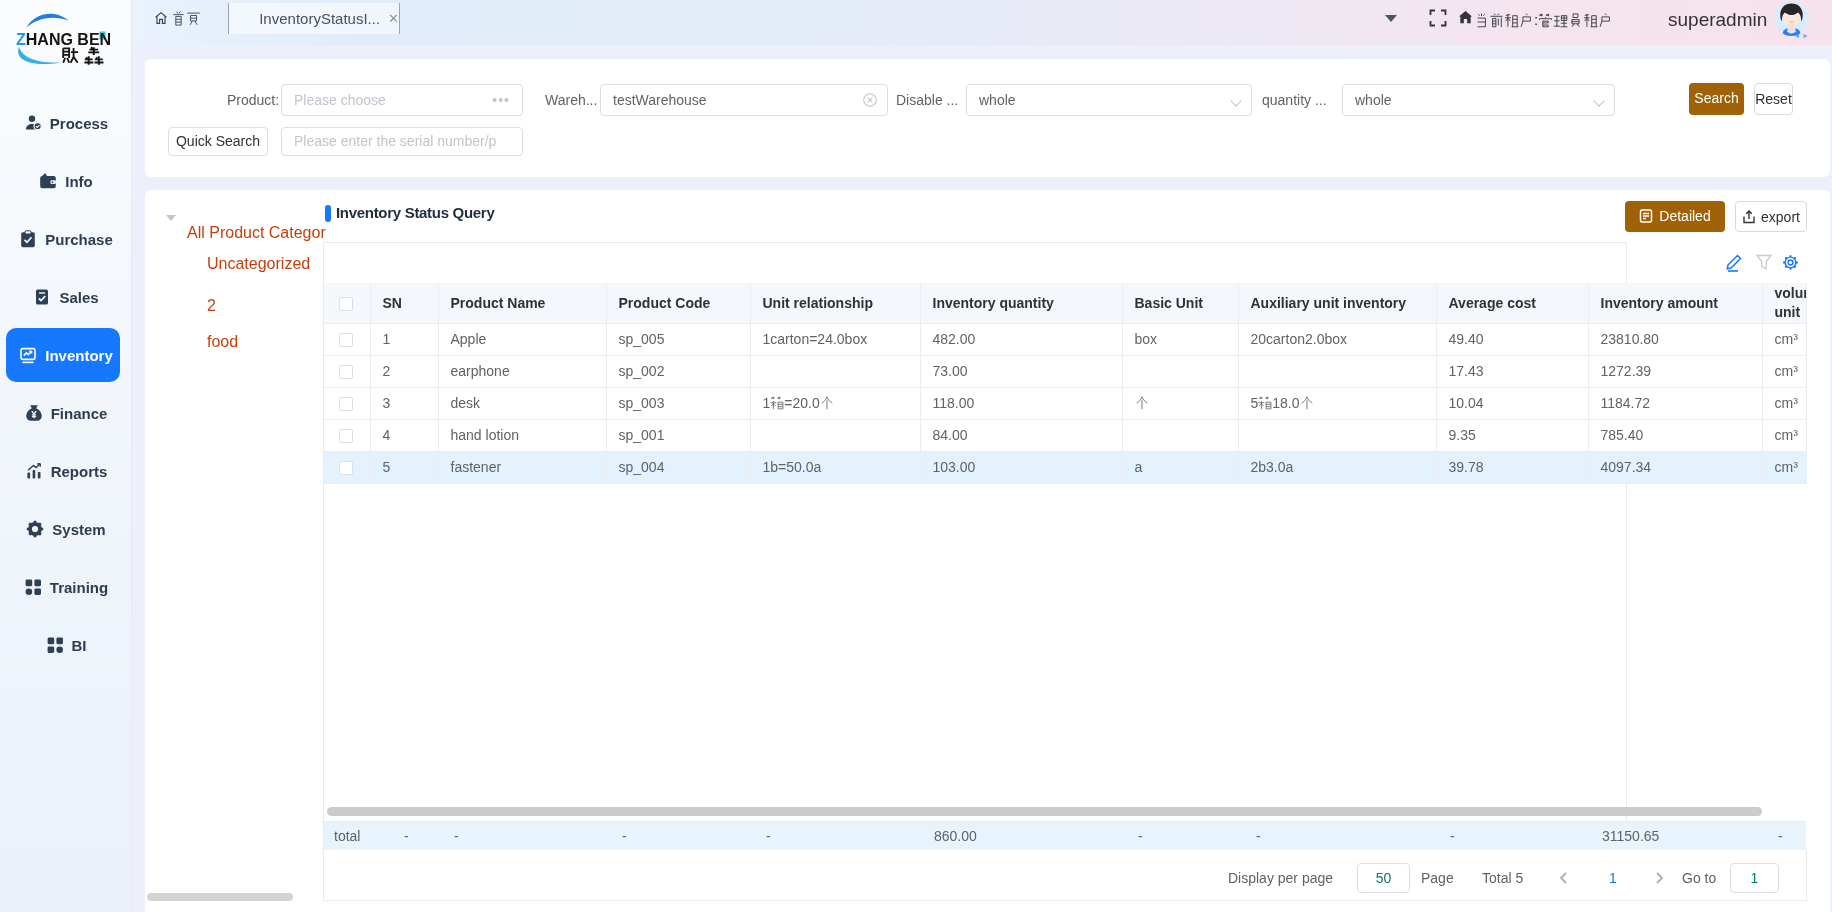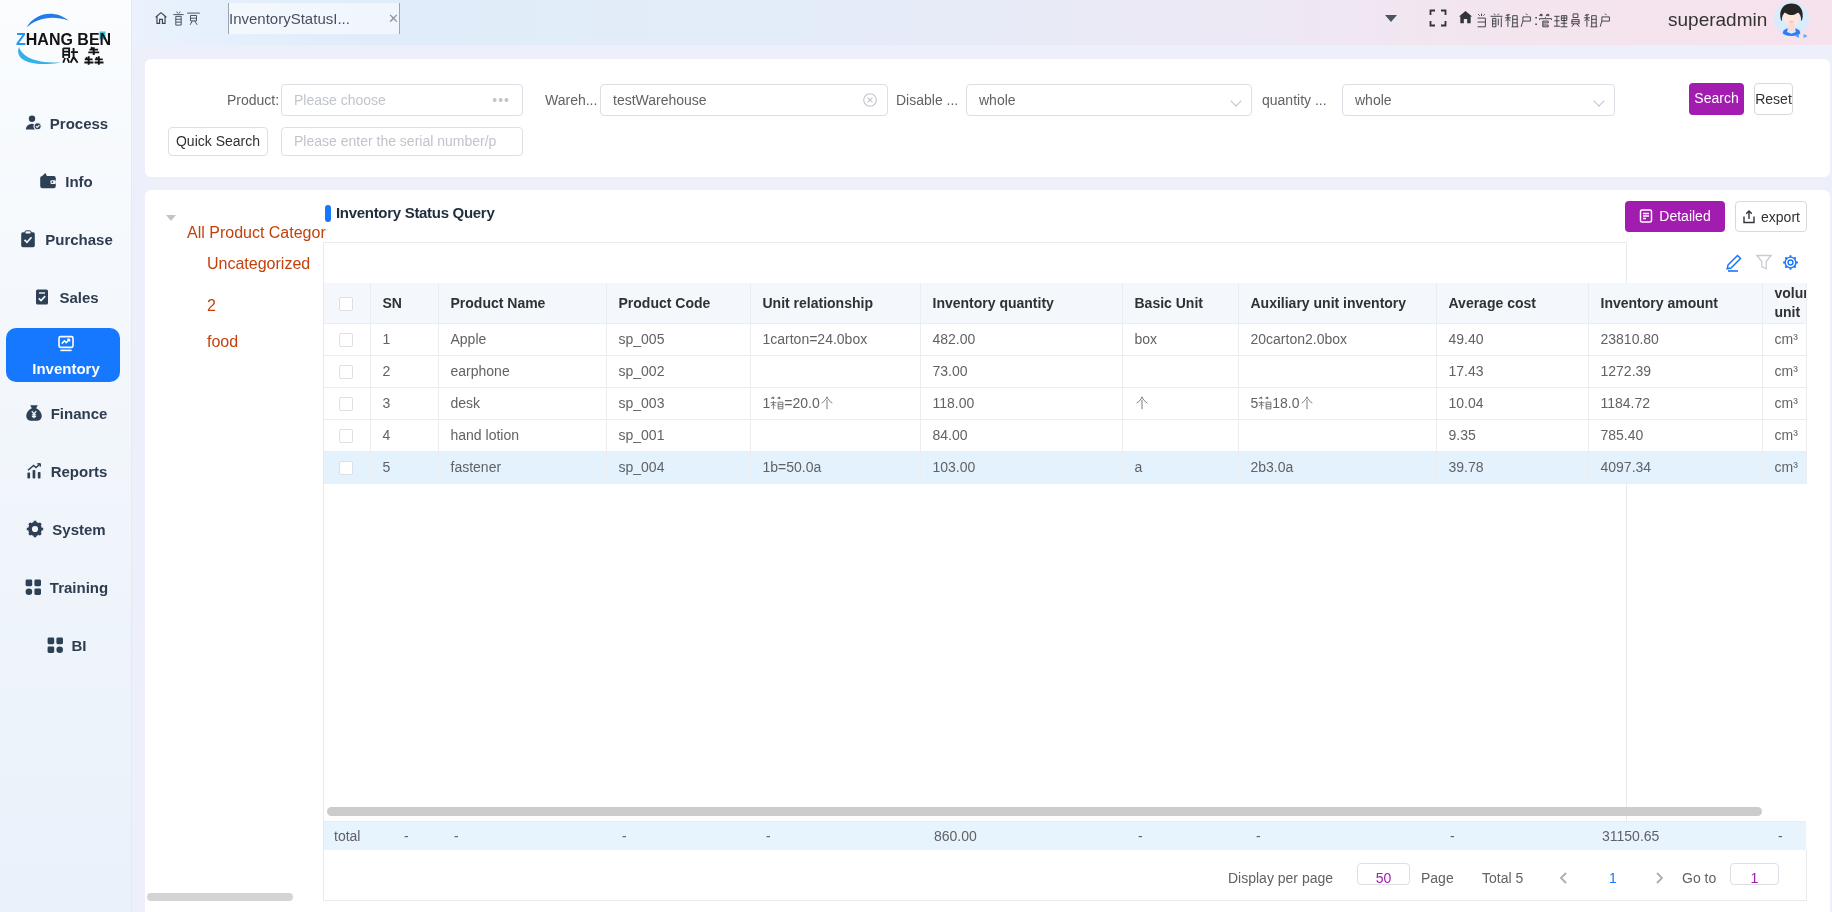--- a/index.html
+++ b/index.html
@@ -9,43 +9,43 @@
 
 
 #sidebar { position:absolute; left:0; top:0; width:132px; height:912px;
   background:linear-gradient(180deg,#fafcfe 0%,#f3f7fc 40%,#eaf1fa 100%);
   border-right:1px solid #e4e9f2; z-index:5; }
 #logo { position:absolute; left:0; top:0; width:132px; height:90px; }
 .menu { position:absolute; top:94px; left:0; width:132px; }
 .mi { height:58px; display:flex; align-items:center; justify-content:center; gap:8px;
   color:#2e3c50; font-weight:bold; font-size:15px; }
 .mi svg { flex:0 0 auto; }
-.mi.active { position:relative; color:#fff;flex-direction:column; }
+.mi.active { position:relative; color:#fff; }
 .mi.active .pill { position:absolute; left:6px; top:2px; right:12px; bottom:2px; background:#1677ff; border-radius:10px; }
 .mi.active svg, .mi.active span { position:relative; }
 
 
 #topbar { position:absolute; left:133px; top:0; width:1699px; height:45px;
   background:linear-gradient(90deg,#e9f2fd 0%,#e0ecfa 14%,#e4ecf9 40%,#ebe9f5 62%,#f3e5ef 80%,#f6e2ec 100%); z-index:4; }
 #tab1 { position:absolute; left:95px; top:3px; width:172px; height:31px;
   background:rgba(255,255,255,.55); border-left:1px solid #9aa4b2; border-right:1px solid #9aa4b2;
-  display:flex; align-items:center; justify-content:space-between; gap:22px; color:#495060; font-size:15px; }
+  display:flex; align-items:center; justify-content:flex-end; gap:8px; color:#495060; font-size:15px; }
 #tab1 .x { color:#8a93a0; font-size:13px; }
 
 
 #fcard { position:absolute; left:145px; top:59px; width:1685px; height:118px; background:#fff; border-radius:6px; z-index:3; }
 #mcard { position:absolute; left:145px; top:190px; width:1685px; height:730px; background:#fff; border-radius:6px 6px 0 0; z-index:3; }
 
 
 .lab { position:absolute; height:32px; line-height:32px; color:#606266; font-size:14px; }
 .inp { position:absolute; height:32px; border:1px solid #dcdfe6; border-radius:4px; background:#fff;
   line-height:30px; padding:0 12px; color:#606266; font-size:14px; white-space:nowrap; overflow:hidden; }
 .ph { color:#c0c4cc; }
 .btn { position:absolute; height:32px; border-radius:4px; font-size:14px; text-align:center; line-height:31px; }
-.btn.blue { background:#a21caf; color:#fff; }
+.btn.blue { background:#a16207; color:#fff; }
 .btn.plain { background:#fff; border:1px solid #d9d9d9; color:#303133; }
 .chev { position:absolute; right:10px; top:12px; width:9px; height:9px; }
 .chev:before { content:""; position:absolute; left:0; top:0; width:7px; height:7px; border-right:1.6px solid #c0c4cc; border-bottom:1.6px solid #c0c4cc; transform:rotate(45deg); }
 
 
 .tree-it { position:absolute; font-size:16px; color:#c2410c; white-space:nowrap;margin-top:12px; }
 
 
 #twrap { position:absolute; left:178px; top:52px; width:1304px; height:608px; border:1px solid #e8eaec; }
 #pager { position:absolute; left:178px; top:660px; width:1484px; height:51px; border:1px solid #e8eaec; border-top:none; background:#fff; }
@@ -57,21 +57,21 @@
 .cb { display:inline-block; width:14px; height:14px; border:1px solid #dcdfe6; border-radius:2px; background:#fff; vertical-align:middle; }
 
 
 #hscroll { position:absolute; left:3px; top:564px; width:1435px; height:9px; border-radius:4.5px; background:#cccccc; }
 #totrow { position:absolute; left:0; top:578px; width:1482px; height:29px; background:#e7f3fd; border-top:1px solid #e4eef8; }
 #totrow span { position:absolute; top:6px; font-size:14px; color:#606266; }
 #treescroll { position:absolute; left:2px; top:703px; width:146px; height:8px; border-radius:4px; background:#d4d4d4; }
 
 
 #pager span { position:absolute; top:20px; font-size:14px; color:#606266; }
-.pginp { position:absolute; top:13px; height:22px; border:1px solid #dcdfe6; border-radius:4px; background:#fff; text-align:center; line-height:28px; color:#a21caf; font-size:14px; }
+.pginp { position:absolute; top:13px; height:30px; border:1px solid #dcdfe6; border-radius:4px; background:#fff; text-align:center; line-height:28px; color:#0f766e; font-size:14px; }
 
 
 .cjk { display:inline-block; vertical-align:-2px; stroke-width:6px; }
 </style>
 </head>
 <body>
 
 <div id="sidebar">
   <div id="logo">
     <svg width="132" height="90" viewBox="0 0 132 90">

